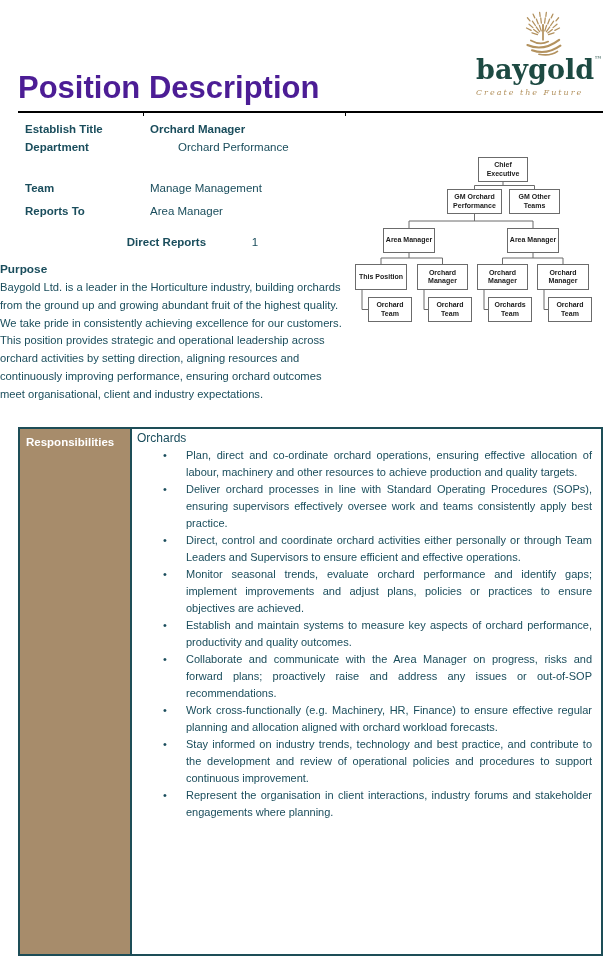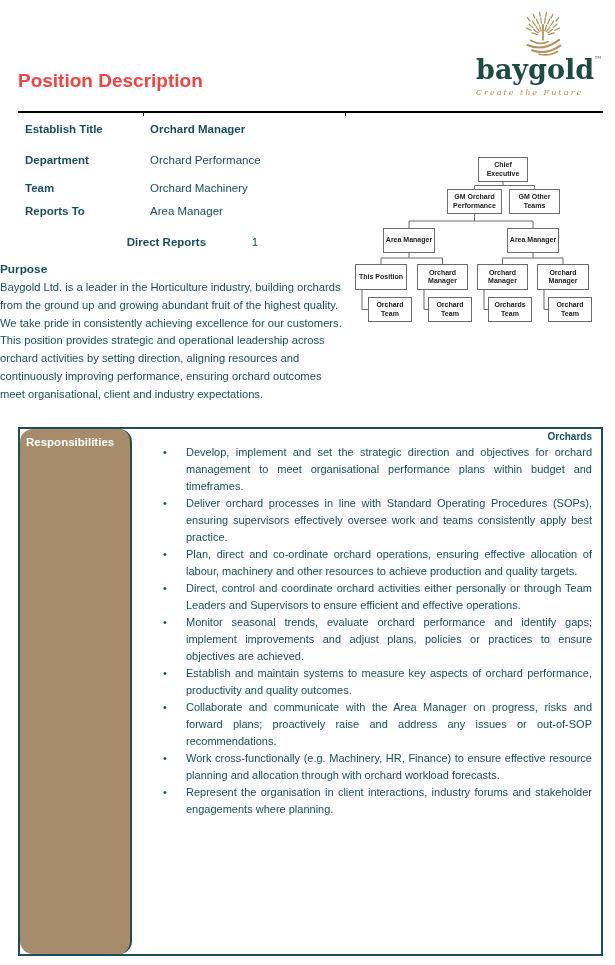--- a/index.html
+++ b/index.html
@@ -7,51 +7,51 @@
   .page{position:relative;width:615px;height:965px;background:#fff;color:#1a4d5c;}
 
   
   .logo{position:absolute;top:4px;left:476px;width:134px;}
   .logo .tree{display:block;margin:0 auto;width:78px;height:52px;}
   .brand{font-family:"DejaVu Serif",serif;font-weight:700;font-size:27px;color:#1d4a42;line-height:1.05;white-space:nowrap;}
   .brand sup{font-size:8px;font-weight:400;vertical-align:top;line-height:1;}
   .tagline{font-family:"DejaVu Serif",serif;font-style:italic;font-size:8px;color:#b3925f;letter-spacing:2px;margin-top:4px;white-space:nowrap;}
 
   
-  .page-title{position:absolute;left:18px;top:70px;margin:0;font-size:19px;font-weight:700;color:#ef4444;}
+  .page-title{position:absolute;left:18px;top:70px;margin:0;font-size:31px;font-weight:700;color:#4c1d95;}
   .title-rule{position:absolute;left:18px;top:111px;width:585px;height:2px;background:#000;}
   .tick{position:absolute;top:113px;width:1px;height:3px;background:#000;}
   .tick.t1{left:143px;} .tick.t2{left:345px;}
 
   
   .details{position:absolute;left:25px;top:123px;width:335px;font-size:11.5px;}
   .detail-row{position:absolute;left:0;display:flex;width:335px;}
   .detail-row .lbl{width:125px;font-weight:700;flex:none;}
-  .detail-row.r0{top:0;} .detail-row.r1{top:31px;} .detail-row.r2{top:59px;}
+  .detail-row.r0{top:0;} .detail-row.r1{top:18px;gap:28px;} .detail-row.r2{top:59px;}
   .detail-row.r3{top:82px;} .detail-row.r4{top:113px;justify-content:center;}
   .val-bold{font-weight:700;}
 
   
   .purpose{position:absolute;left:0;top:262px;width:344px;}
   .purpose h2{margin:0 0 3px 0;font-size:11.8px;font-weight:700;color:#1a4d5c;}
   .purpose p{margin:0;font-size:11.2px;line-height:17.8px;color:#1a4d5c;}
 
   
   .org-chart{position:absolute;left:352px;top:152px;width:250px;height:176px;}
   .org-chart svg{position:absolute;left:0;top:0;}
   .org-box{position:absolute;border:1px solid #6b6b6b;background:#fff;display:flex;align-items:center;justify-content:center;
            text-align:center;font-size:7px;font-weight:700;color:#1a1a1a;line-height:1.18;padding:1px;box-sizing:border-box;}
 
   
   .resp-table{position:absolute;left:18px;top:427px;width:585px;height:529px;border:2.5px solid #1d4d57;
               box-sizing:border-box;display:flex;background:#fff;overflow:hidden;}
-  .resp-left{width:112px;flex:none;background:#a78c6b;border-right:2.5px solid #1d4d57;padding:3px 6px;box-sizing:border-box;border-radius:13px;}
+  .resp-left{width:112px;flex:none;background:#a78c6b;border-right:2.5px solid #1d4d57;padding:3px 6px;box-sizing:border-box;}
   .resp-left .row-label{color:#fff;font-weight:700;font-size:11.5px;}
   .resp-right{flex:1;padding:2px 9px 0 5px;box-sizing:border-box;}
-  .resp-right h3{margin:0;font-size:10px;font-weight:700;color:#1a4d5c;text-align:right;}
+  .resp-right h3{margin:0;font-size:12px;font-weight:400;color:#1a4d5c;}
   .resp-right ul{margin:2px 0 0 0;padding:0 0 0 49px;list-style:none;}
   .resp-right li{position:relative;text-align:justify;font-size:11px;line-height:17px;color:#1a4d5c;}
   .resp-right li::before{content:"\2022";position:absolute;left:-23px;}
 </style>
 </head>
 <body>
 
 <div class="page">
 
   <div class="logo">
@@ -104,21 +104,21 @@
     <div class="detail-row r0">
       <span class="lbl">Establish Title</span>
       <span class="val-bold">Orchard Manager</span>
     </div>
     <div class="detail-row r1">
       <span class="lbl">Department</span>
       <span>Orchard Performance</span>
     </div>
     <div class="detail-row r2">
       <span class="lbl">Team</span>
-      <span>Orchard Machinery</span>
+      <span>Manage Management</span>
     </div>
     <div class="detail-row r3">
       <span class="lbl">Reports To</span>
       <span>Area Manager</span>
     </div>
     <div class="detail-row r4">
       <span class="lbl">Direct Reports</span>
       <span>1</span>
     </div>
   </div>
@@ -156,26 +156,26 @@
     <div class="org-box" style="left:196px;top:145px;width:44px;height:25px;">Orchard Team</div>
   </div>
 
   <div class="resp-table">
     <div class="resp-left">
       <span class="row-label">Responsibilities</span>
     </div>
     <div class="resp-right">
       <h3>Orchards</h3>
       <ul>
-        <li>Develop, implement and set the strategic direction and objectives for orchard management to meet organisational performance plans within budget and timeframes.</li>
+        <li>Plan, direct and co-ordinate orchard operations, ensuring effective allocation of labour, machinery and other resources to achieve production and quality targets.</li>
         <li>Deliver orchard processes in line with Standard Operating Procedures (SOPs), ensuring supervisors effectively oversee work and teams consistently apply best practice.</li>
-        <li>Plan, direct and co-ordinate orchard operations, ensuring effective allocation of labour, machinery and other resources to achieve production and quality targets.</li>
         <li>Direct, control and coordinate orchard activities either personally or through Team Leaders and Supervisors to ensure efficient and effective operations.</li>
         <li>Monitor seasonal trends, evaluate orchard performance and identify gaps; implement improvements and adjust plans, policies or practices to ensure objectives are achieved.</li>
         <li>Establish and maintain systems to measure key aspects of orchard performance, productivity and quality outcomes.</li>
         <li>Collaborate and communicate with the Area Manager on progress, risks and forward plans; proactively raise and address any issues or out-of-SOP recommendations.</li>
-        <li>Work cross-functionally (e.g. Machinery, HR, Finance) to ensure effective resource planning and allocation through with orchard workload forecasts.</li>
+        <li>Work cross-functionally (e.g. Machinery, HR, Finance) to ensure effective regular planning and allocation aligned with orchard workload forecasts.</li>
+        <li>Stay informed on industry trends, technology and best practice, and contribute to the development and review of operational policies and procedures to support continuous improvement.</li>
         <li>Represent the organisation in client interactions, industry forums and stakeholder engagements where planning.</li>
       </ul>
     </div>
   </div>
 
 </div>
 
 </body></html>

